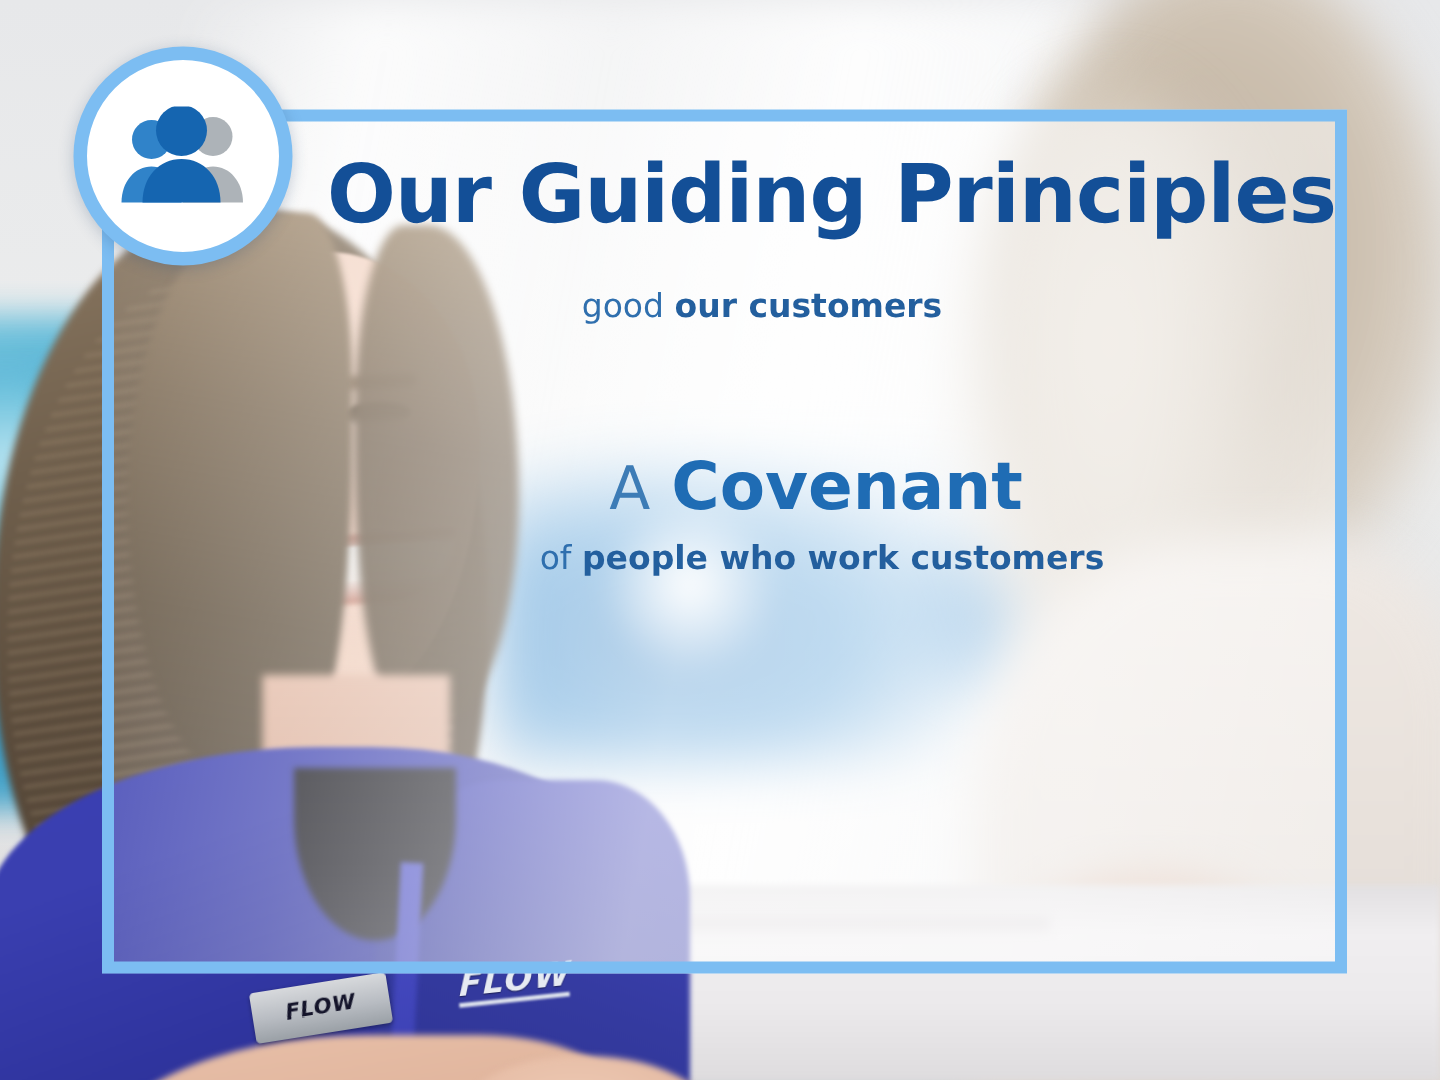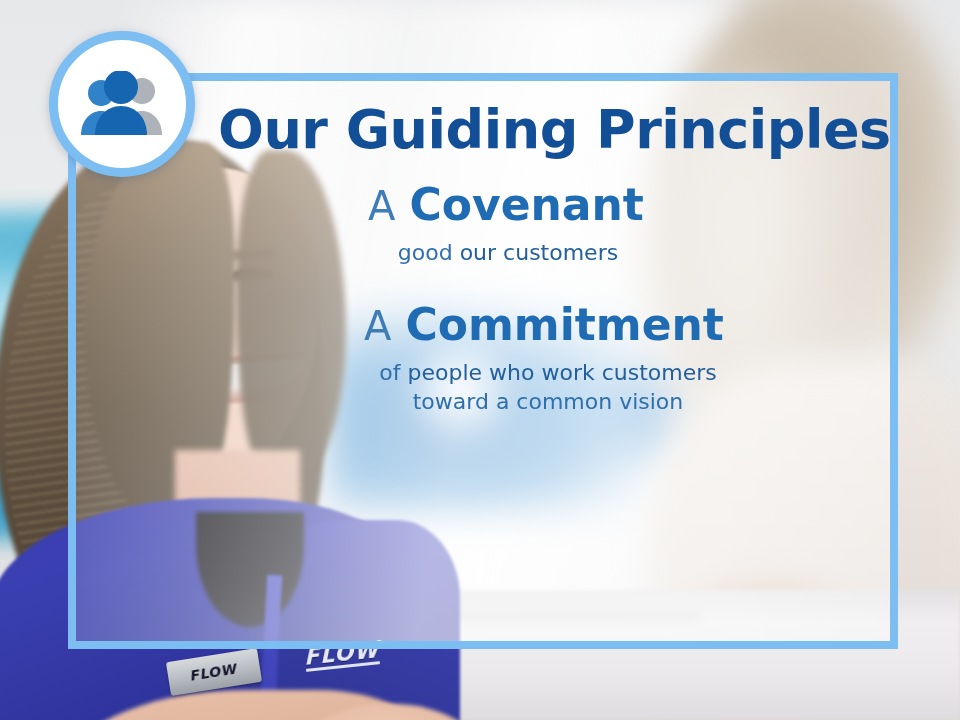--- a/index.html
+++ b/index.html
@@ -281,21 +281,21 @@
     font-size:44px;line-height:1.08;color:#2a72b8;text-align:center;white-space:nowrap;
   }
   .head .art{font-weight:normal;color:#3d7cb6;font-size:40px;}
   .head .word{font-weight:bold;color:#1f6cb4;}
 
   .sub{
     font-family:"DejaVu Sans",sans-serif;
     font-size:22px;line-height:1.32;color:#2f6fae;text-align:center;
     margin-top:9px;white-space:nowrap;
   }
-  .sub b{font-weight:normal;color:#235f9e;}
+  .sub b{font-weight:bold;color:#235f9e;}
 
   
   .p1 .head{padding-left:20px;}
   .p1 .sub{padding-left:24px;}
   .p2 .head{padding-left:96px;}
   .p2 .sub{padding-left:104px;}
   .p3 .head{padding-left:198px;}
   .p3 .sub{padding-left:232px;}
 </style>
 </head>
@@ -371,35 +371,30 @@
         <path d="M21 64c0-17 11-29 26-29s26 12 26 29z" fill="#1565b0"></path>
       </svg>
     </span>
   </div>
 
   <div class="content">
 
     <div class="title">Our Guiding Principles</div>
 
     <div class="principle p1">
+      <div class="sub">
+        <div><span>good </span><b>our customers</b></div>
+      </div>
+    </div>
+
+    <div class="principle p2">
       <div class="head">
         <span class="art">A</span>
         <span class="word">Covenant</span>
       </div>
       <div class="sub">
-        <div><span>good </span><b>our customers</b></div>
+        <div><span>of </span><b>people who work customers</b></div>
       </div>
     </div>
 
-    <div class="principle p2">
-      <div class="head">
-        <span class="art">A</span>
-        <span class="word">Commitment</span>
-      </div>
-      <div class="sub">
-        <div><span>of </span><b>people who work customers</b></div>
-        <div><span>toward a common vision</span></div>
-      </div>
-    </div>
-
 
   </div>
 </div>
 
 </body></html>

